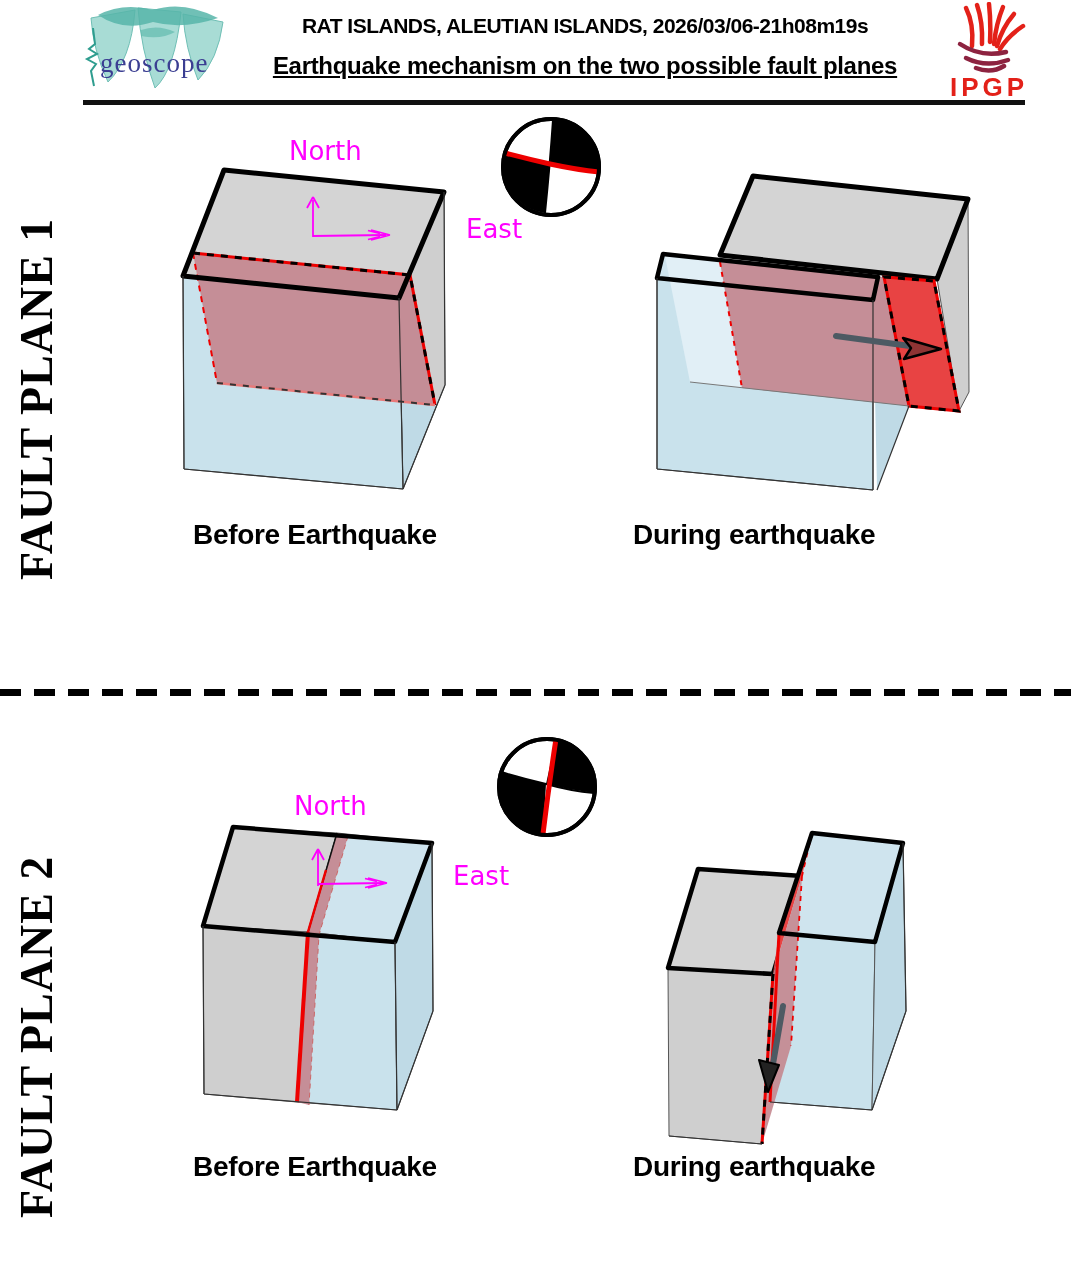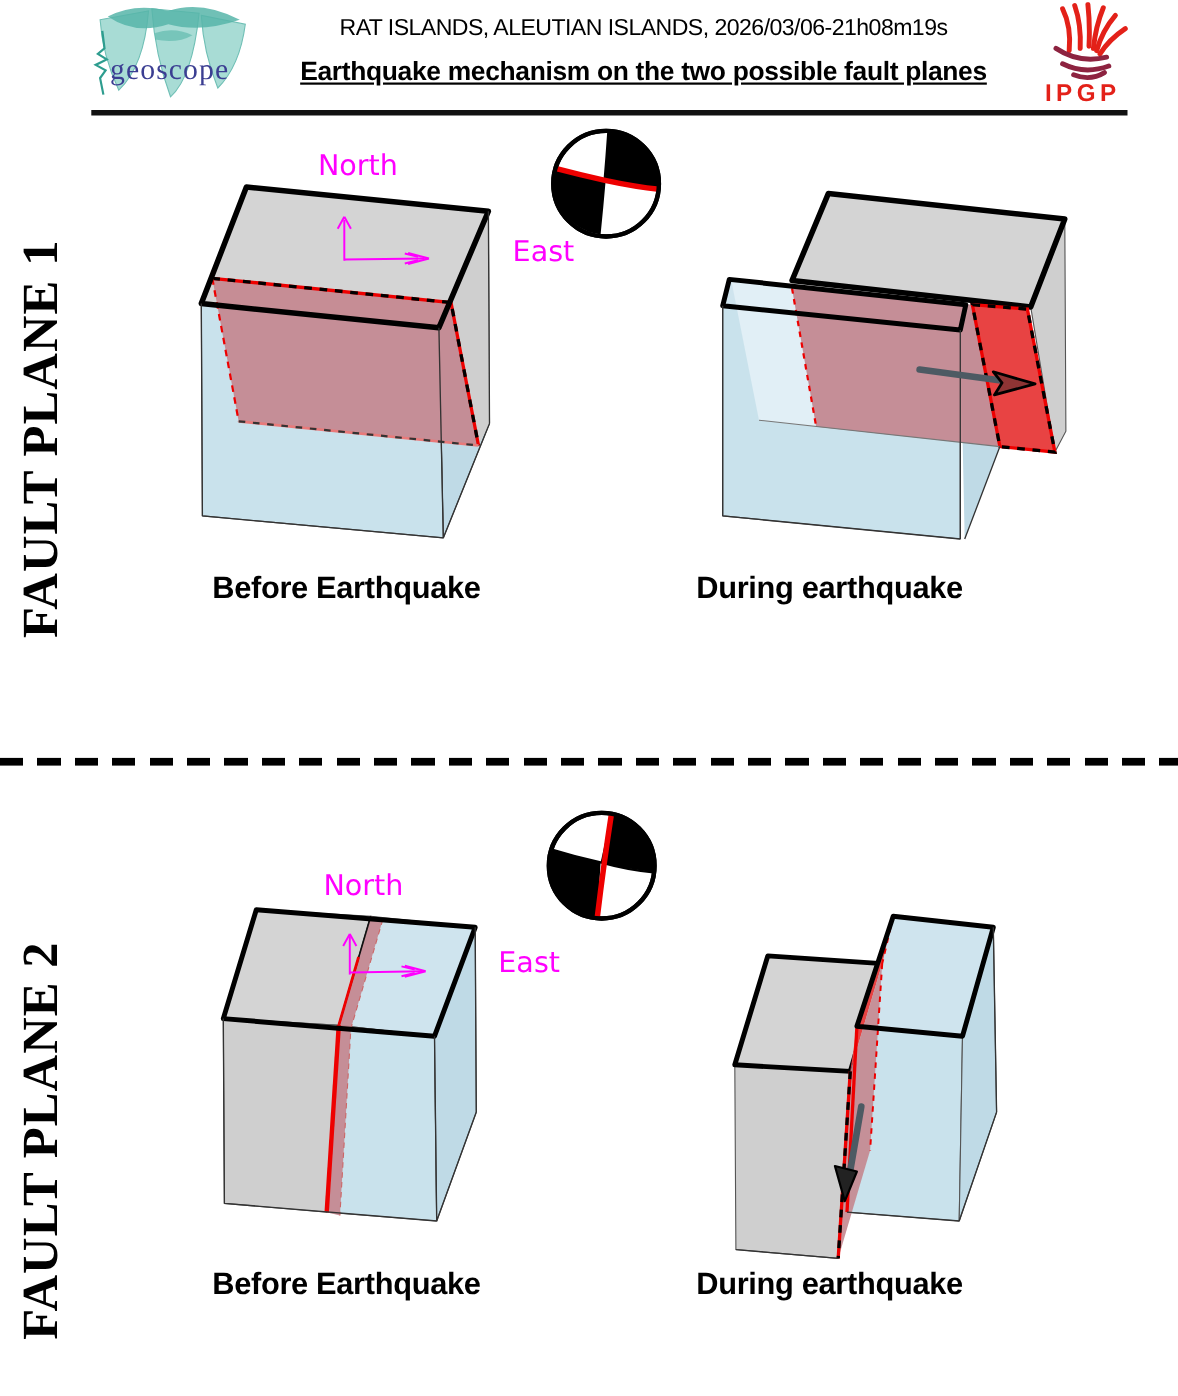--- a/index.html
+++ b/index.html
@@ -1,29 +1,29 @@
 <!DOCTYPE html>
 <html style="--magenta: #ff00ff; --fault_red: #ee0000; --fault_fill: #c4878f; --fault_exposed: #e84343; --fault_light: #e1eff6; --block_gray: #d4d4d4; --block_gray_side: #cfcfcf; --block_blue: #c9e2ec; --block_blue_top: #cfe4ee; --block_blue_side: #bfdae6; --arrow_gray: #4d5a63; --ipgp_red: #e32119; --ipgp_maroon: #8d2340; --geoscope_teal: #a8dcd5; --geoscope_teal_dark: #57b5a9; --geoscope_text: #3b3e92;"><head>
 <meta charset="utf-8">
 <style>
   html,body{margin:0;padding:0;background:#fff;}
   .page{position:relative;width:1071px;height:1269px;background:#fff;overflow:hidden;
         font-family:"DejaVu Sans",sans-serif;color:#000;}
   .abs{position:absolute;}
   
   .title-block{left:240px;top:14px;width:690px;text-align:center;}
-  .page-title{font-family:"Liberation Sans",sans-serif;font-weight:normal;font-size:21px;
+  .page-title{font-family:"Liberation Sans",sans-serif;font-weight:bold;font-size:21px;
               letter-spacing:-0.5px;white-space:nowrap;}
   .page-subtitle{font-family:"Liberation Sans",sans-serif;font-weight:bold;font-size:24px;
                  letter-spacing:-0.3px;margin-top:14px;white-space:nowrap;text-decoration:underline;}
   .header-rule{left:83px;top:100px;width:942px;height:5px;background:#111;}
   .geoscope-text{left:100px;top:48px;font-family:"Liberation Serif",serif;
                  font-size:27px;color:var(--geoscope_text);letter-spacing:1px;}
   .ipgp-text{left:950px;top:72px;font-family:"Liberation Sans",sans-serif;font-weight:bold;
-             font-size:22px;color:var(--ipgp_red);letter-spacing:4px;}
+             font-size:26px;color:var(--ipgp_red);letter-spacing:4px;}
   
   .vlabel{transform-origin:0 0;transform:rotate(-90deg);white-space:nowrap;
           font-family:"Liberation Serif",serif;font-weight:bold;font-size:46px;letter-spacing:1px;}
   #fp1-label{left:10px;top:580px;}
   #fp2-label{left:10px;top:1218px;}
   
   .compass-label{font-size:26px;color:var(--magenta);}
   .caption{font-family:"Liberation Sans",sans-serif;font-weight:bold;font-size:28px;
            letter-spacing:-0.3px;white-space:nowrap;text-align:right;}
   .desc{font-size:19px;line-height:30px;color:#111;white-space:nowrap;}

